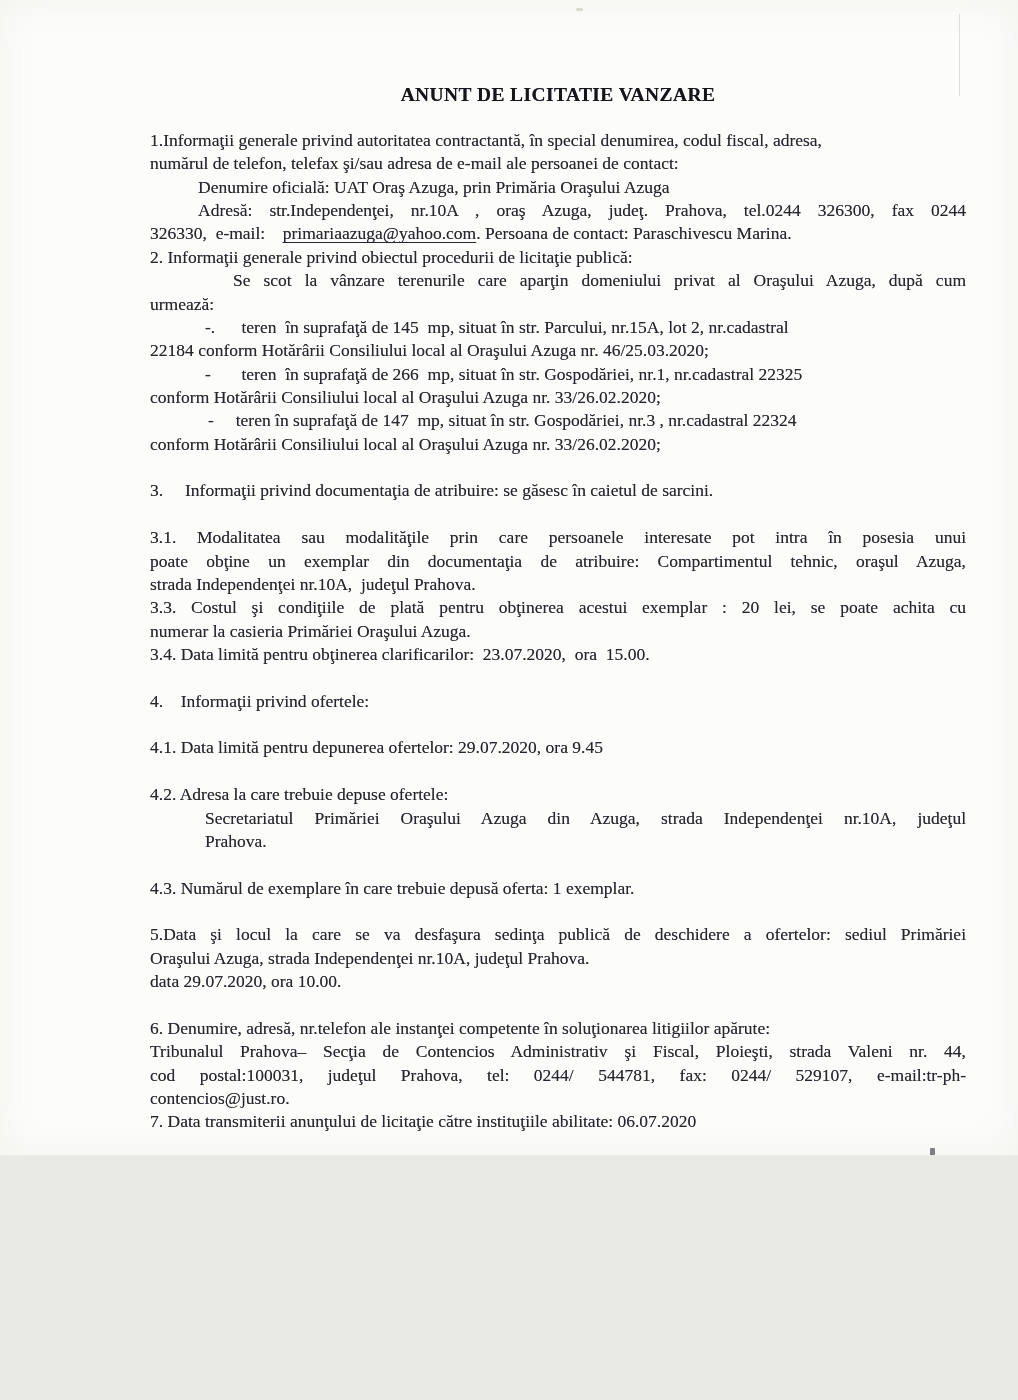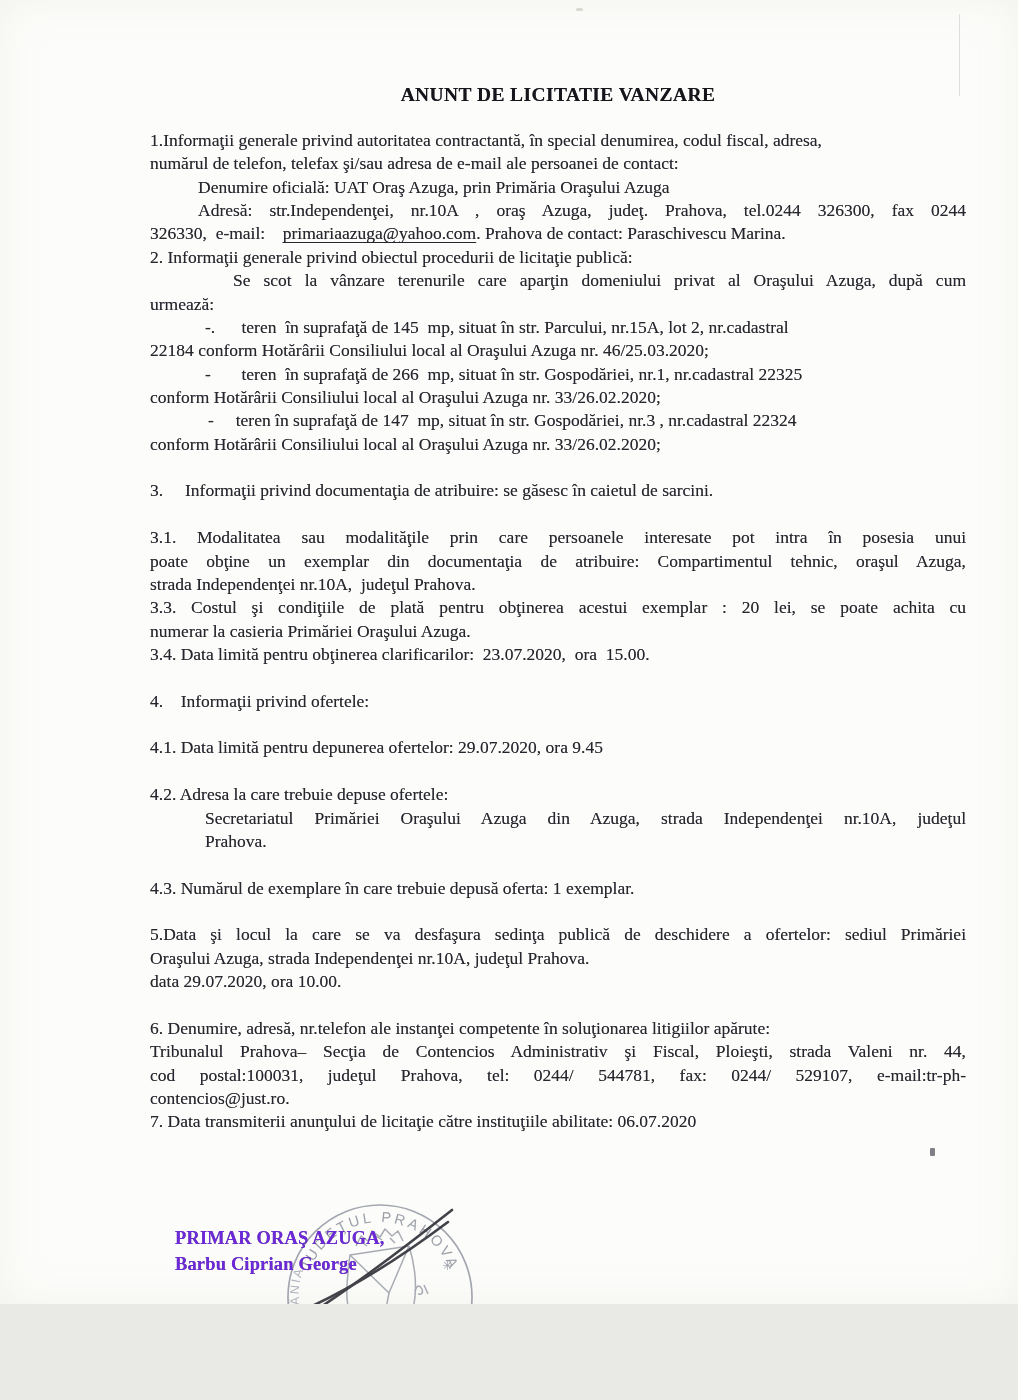--- a/index.html
+++ b/index.html
@@ -1,16 +1,16 @@
 <!DOCTYPE html>
 <html><head>
 <meta charset="utf-8">
 <style>
   html,body{margin:0;padding:0;background:#e9e9e6;}
-  .page{position:relative;width:1018px;height:1304px;background:#fcfcfa;
+  .page{position:relative;width:1018px;height:1155px;background:#fcfcfa;
         font-family:"Liberation Serif", "DejaVu Serif", serif;color:#26262e;overflow:hidden;
         box-shadow:inset 0 0 40px rgba(200,200,190,.18);}
   .content{position:absolute;left:150px;top:82px;width:816px;}
   .title{text-align:center;font-weight:bold;font-size:19.5px;line-height:26px;
          letter-spacing:.4px;color:#15151b;margin-bottom:21px;
          text-shadow:0 0 .6px rgba(20,20,27,.6);}
   .line{font-size:17.5px;line-height:23.36px;min-height:23.36px;white-space:pre;
         text-shadow:0 0 .5px rgba(38,38,46,.5);}
   .j{white-space:normal;text-align:justify;text-align-last:justify;}
   .gap{margin-top:23.4px;}
@@ -36,21 +36,21 @@
 <div class="page">
 
   <div class="content">
     <div class="title">ANUNT DE LICITATIE VANZARE</div>
 
     <div class="line">1.Informaţii generale privind autoritatea contractantă, în special denumirea, codul fiscal, adresa,</div>
     <div class="line">numărul de telefon, telefax şi/sau adresa de e-mail ale persoanei de contact:</div>
     <div class="line i48">Denumire oficială: UAT Oraş Azuga, prin Primăria Oraşului Azuga</div>
     <div class="line i48 j">Adresă: str.Independenţei, nr.10A , oraş Azuga, judeţ. Prahova, tel.0244 326300, fax 0244</div>
 
-    <div class="line"><span>326330,  e-mail:    </span><span class="email">primariaazuga@yahoo.com</span><span>. Prahova de contact: Paraschivescu Marina.</span></div>
+    <div class="line"><span>326330,  e-mail:    </span><span class="email">primariaazuga@yahoo.com</span><span>. Persoana de contact: Paraschivescu Marina.</span></div>
 
     <div class="line">2. Informaţii generale privind obiectul procedurii de licitaţie publică:</div>
     <div class="line i83 j">Se scot la vânzare terenurile care aparţin domeniului privat al Oraşului Azuga, după cum</div>
     <div class="line">urmează:</div>
     <div class="line i55">-.      teren  în suprafaţă de 145  mp, situat în str. Parcului, nr.15A, lot 2, nr.cadastral</div>
     <div class="line">22184 conform Hotărârii Consiliului local al Oraşului Azuga nr. 46/25.03.2020;</div>
     <div class="line i55">-       teren  în suprafaţă de 266  mp, situat în str. Gospodăriei, nr.1, nr.cadastral 22325</div>
     <div class="line">conform Hotărârii Consiliului local al Oraşului Azuga nr. 33/26.02.2020;</div>
     <div class="line i58">-     teren în suprafaţă de 147  mp, situat în str. Gospodăriei, nr.3 , nr.cadastral 22324</div>
     <div class="line">conform Hotărârii Consiliului local al Oraşului Azuga nr. 33/26.02.2020;</div>

